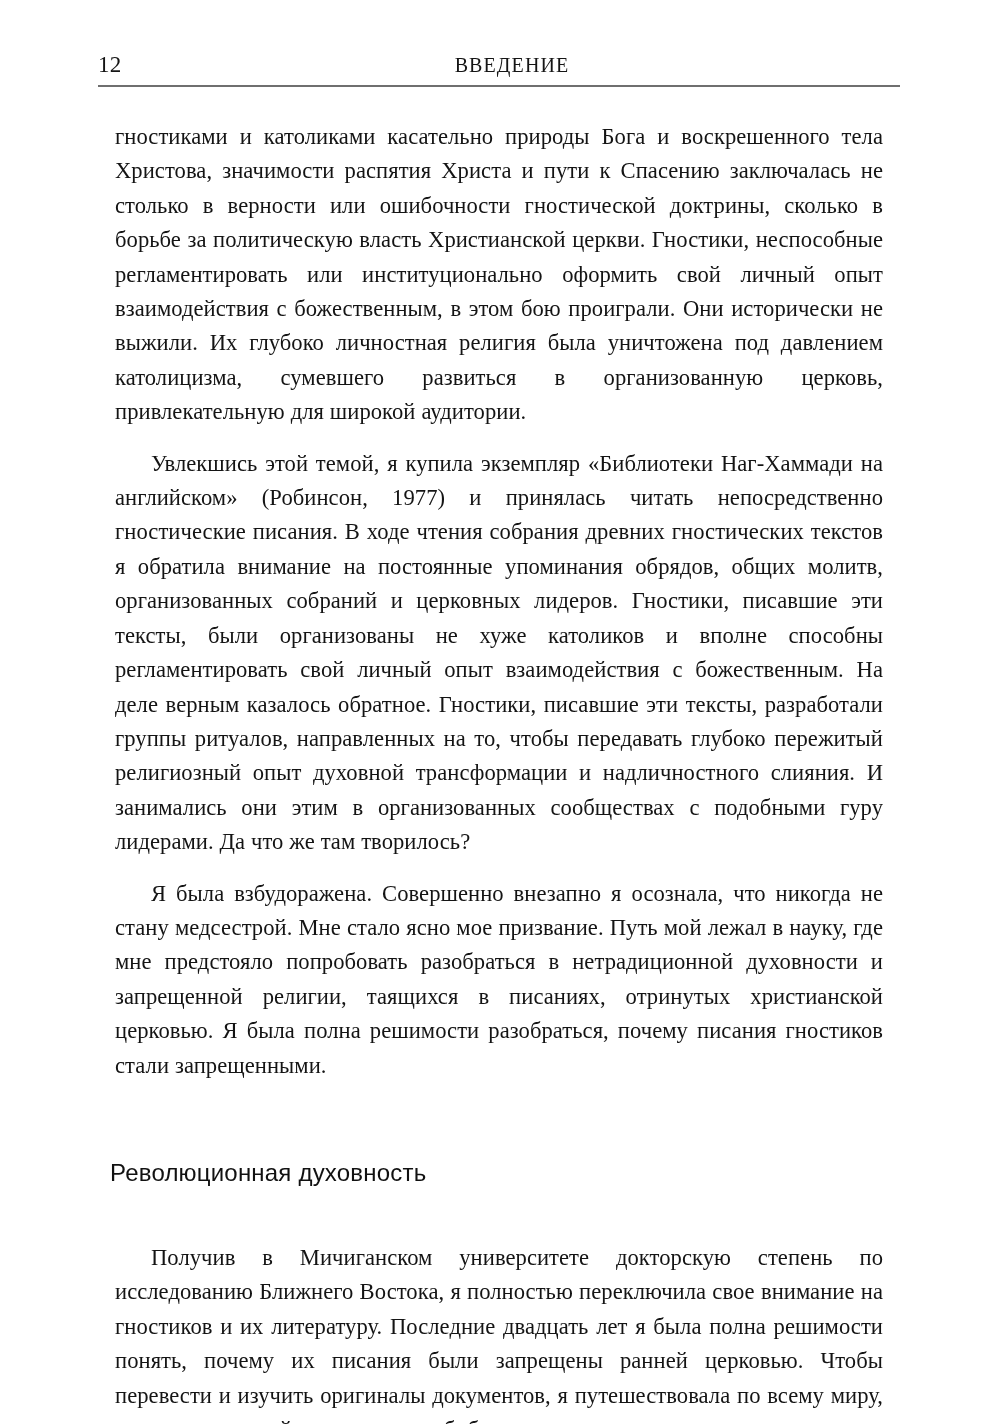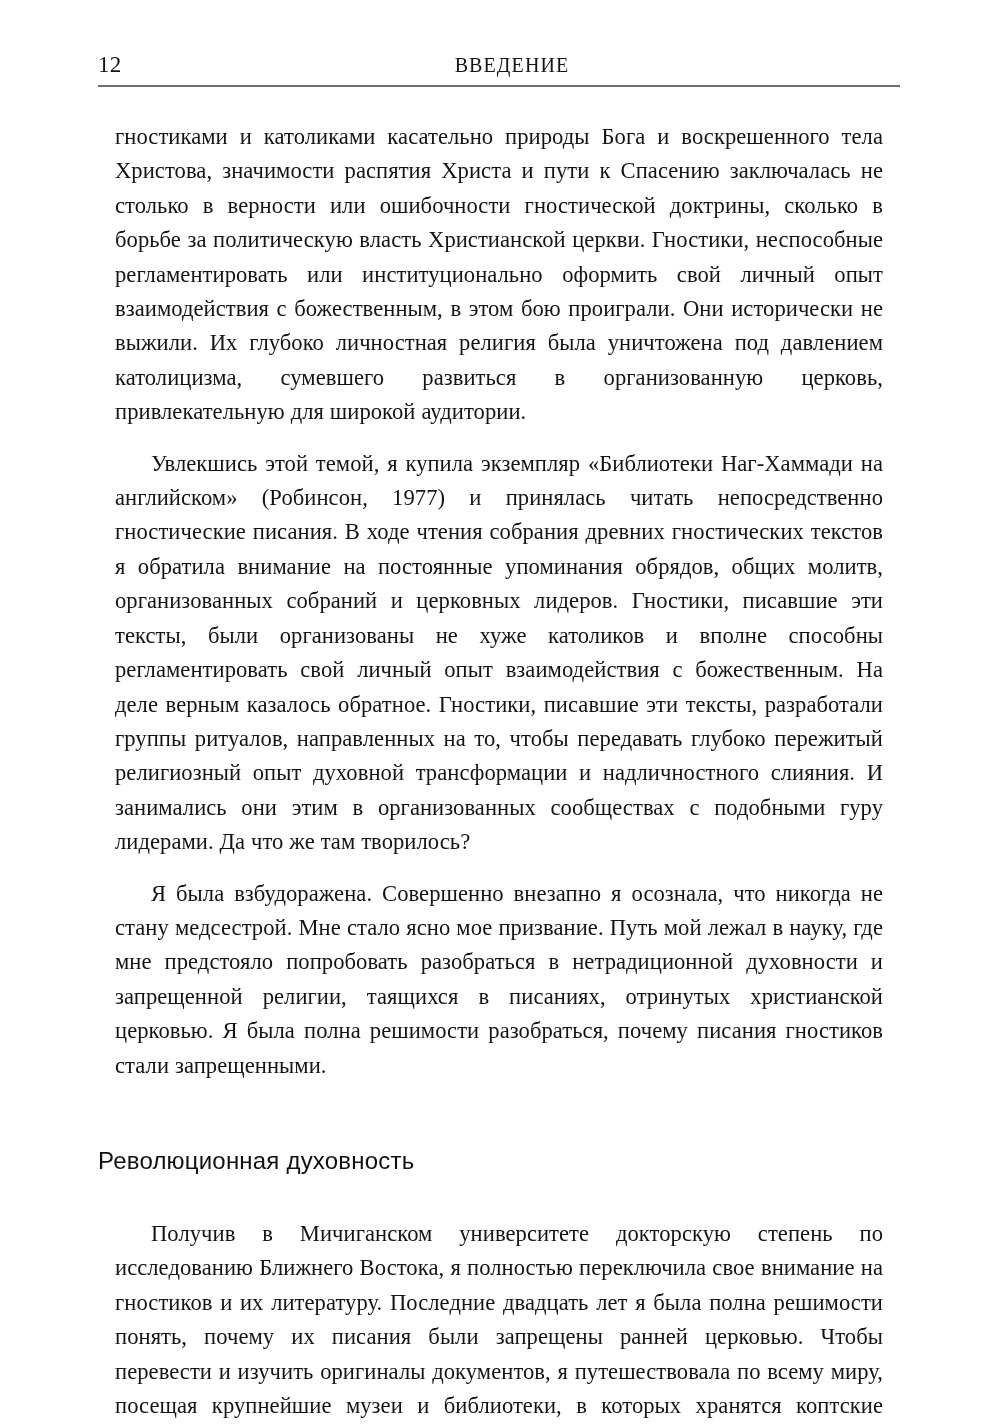--- a/index.html
+++ b/index.html
@@ -81,21 +81,21 @@
     word-spacing: 0.2px;
     color: #141414;
     hyphens: none;
   }
 
   p.body.indent {
     text-indent: 36px;
   }
 
   h2.section {
-    margin: 0;
+    margin: 12px;
     font-family: "Liberation Sans", "DejaVu Sans", sans-serif;
     font-size: 24px;
     line-height: 34px;
     font-weight: 400;
     letter-spacing: 0.2px;
     color: #111111;
   }
 
   .gap-before-heading { height: 44px; }
   .gap-after-heading  { height: 22px; }

